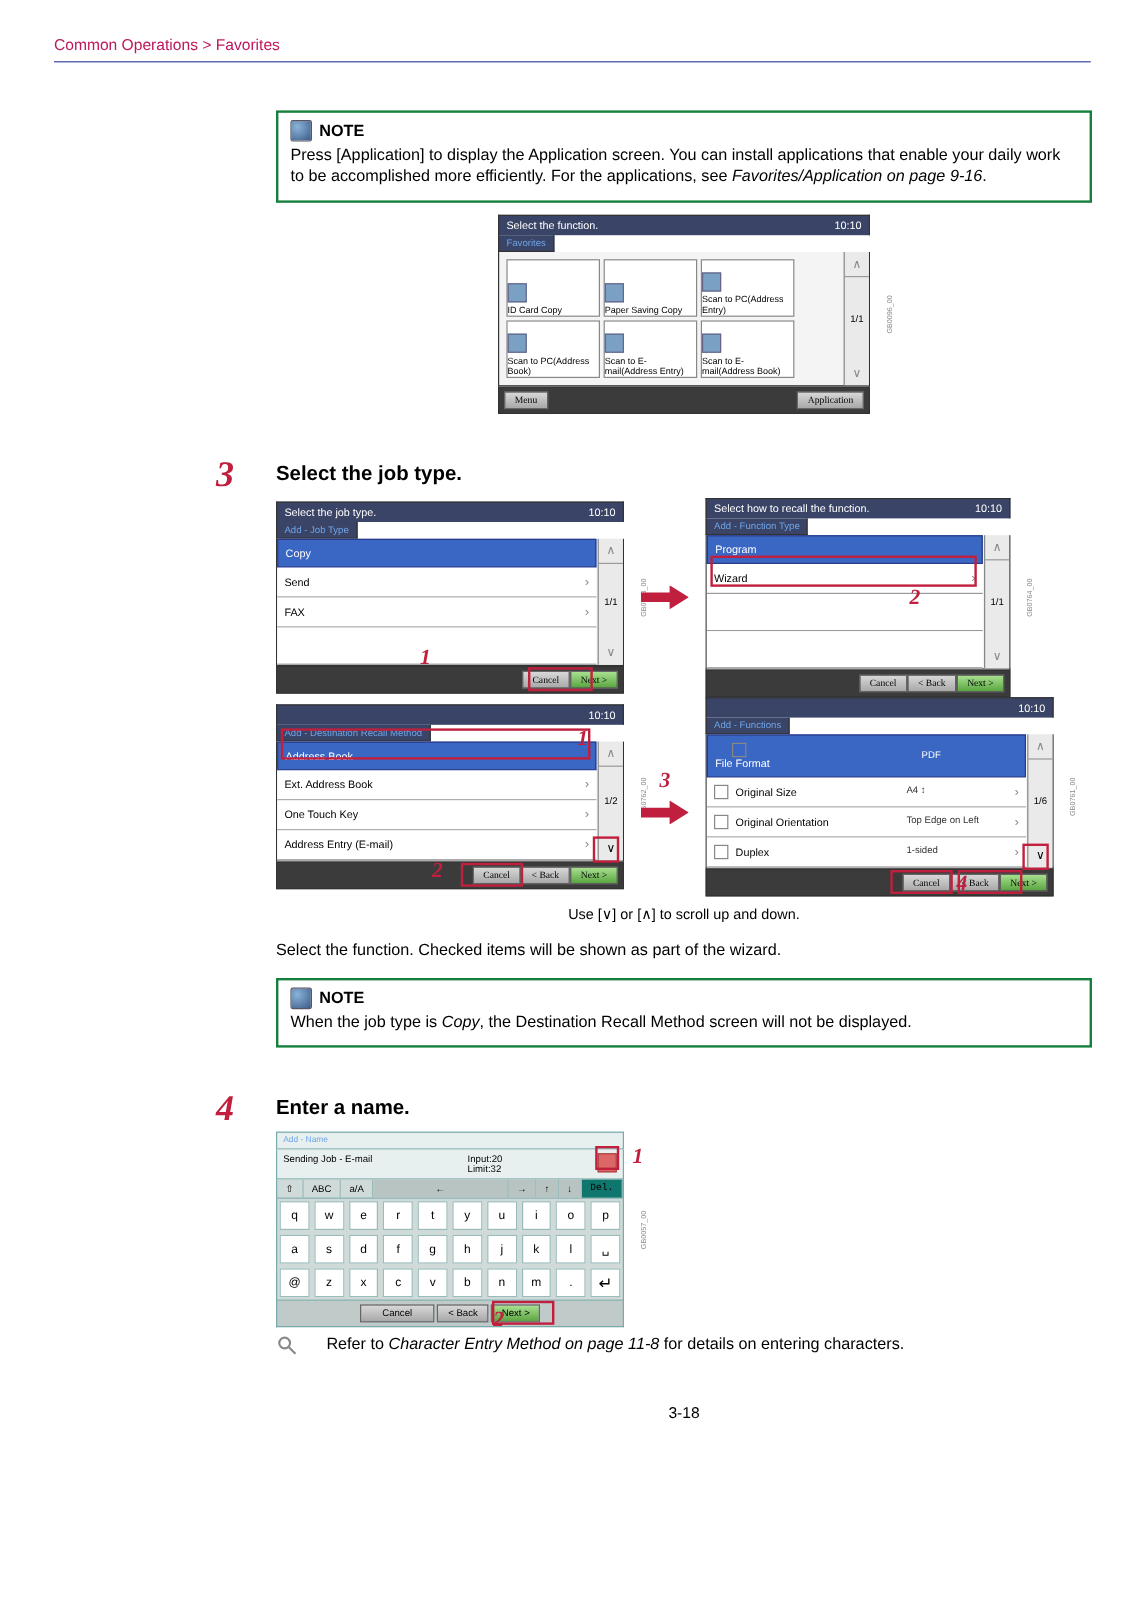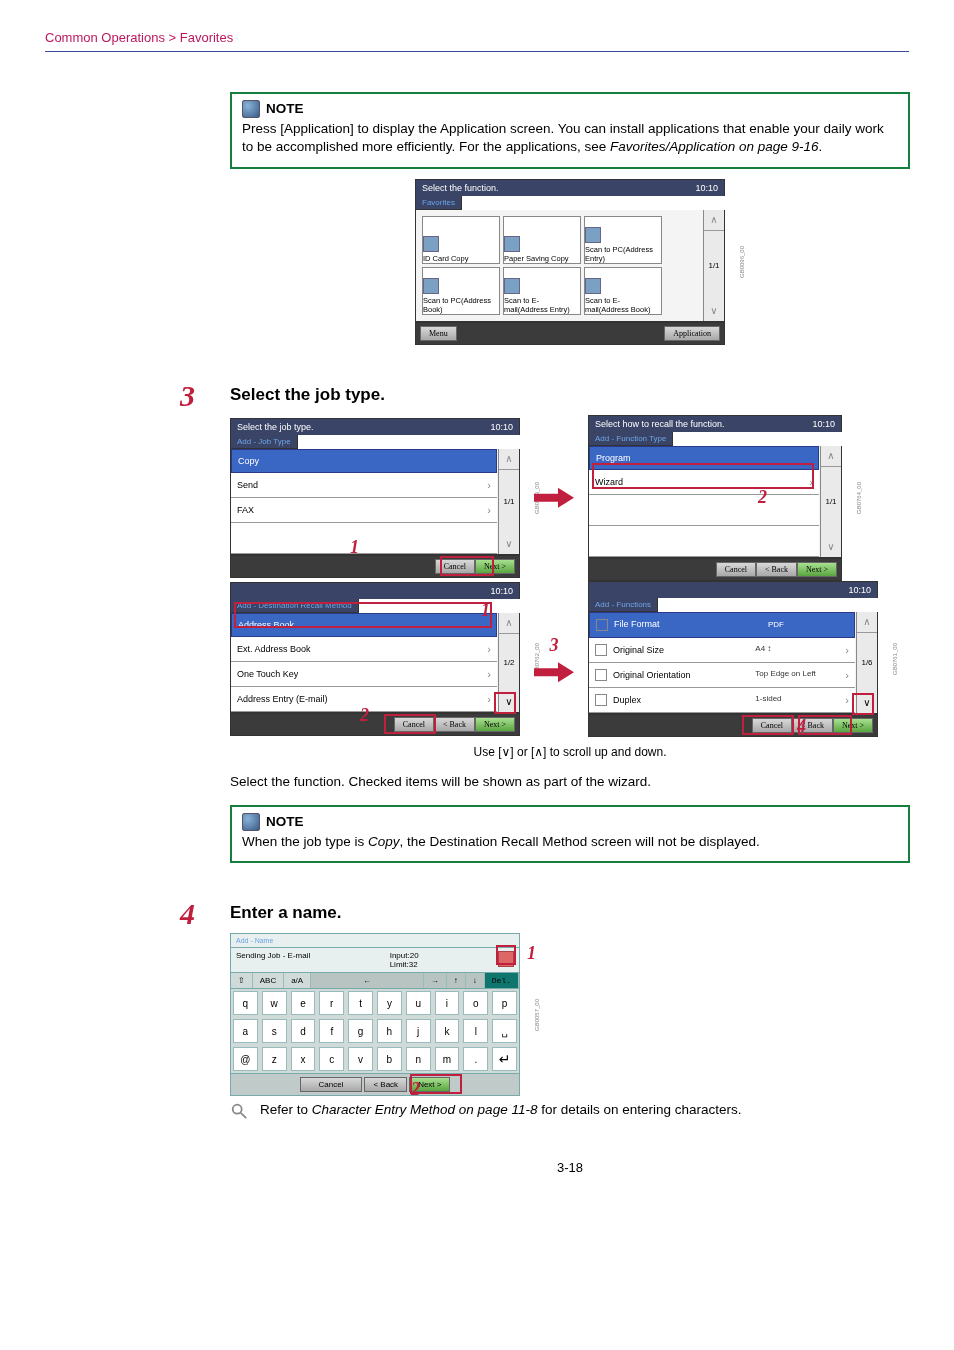--- a/index.html
+++ b/index.html
@@ -156,21 +156,21 @@
   .key {
     width:24px; height:22px; margin:2px; background:#fff;
     border:1px solid #9bb; display:flex; align-items:center;
     justify-content:center; font-size:10px;
   }
   .key.enter { width:24px; background:#fff; font-size:14px;}
   .key.space { width:24px;}
   .kbd-footer { display:flex; justify-content:center; gap:2px;
     border:1px solid #7aa; border-top:none; background:#c0cac8; padding:3px;}
 
-  .ref-line { display:flex; align-items:flex-start; gap:12px; margin-top:6px; font-size:13.5px;}
+  .ref-line { display:flex; align-items:flex-start; gap:24px; margin-top:6px; font-size:13.5px;}
   .mag-icon { width:18px;height:18px; display:inline-block;}
 
   .pagenum { text-align:center; margin-top:40px; font-size:13px;}
 
   .panel-rel { position:relative; }
 </style>
 </head>
 <body>
 
 <div class="page-wrap">
@@ -366,21 +366,21 @@
 
         <div class="panel list-panel panel-rel" style="width:290px;">
           <div class="p-title">
             <span></span>
             <span>10:10</span>
           </div>
           <div class="p-tab">Add - Functions</div>
           <div class="p-body">
             <div class="listbox">
               <div class="l-item selected">
-                <span style="display:flex;align-items:flex-start;">
+                <span style="display:flex;align-items:center;flex-direction:column;">
                     <span class="chk on"></span>
                     <span>File Format</span>
                   </span>
                 <span class="l-right">
                     <span class="l-val" style="color:#fff;">PDF</span>
                   </span>
               </div>
               <div class="l-item">
                 <span style="display:flex;align-items:center;">
                     <span class="chk"></span>

